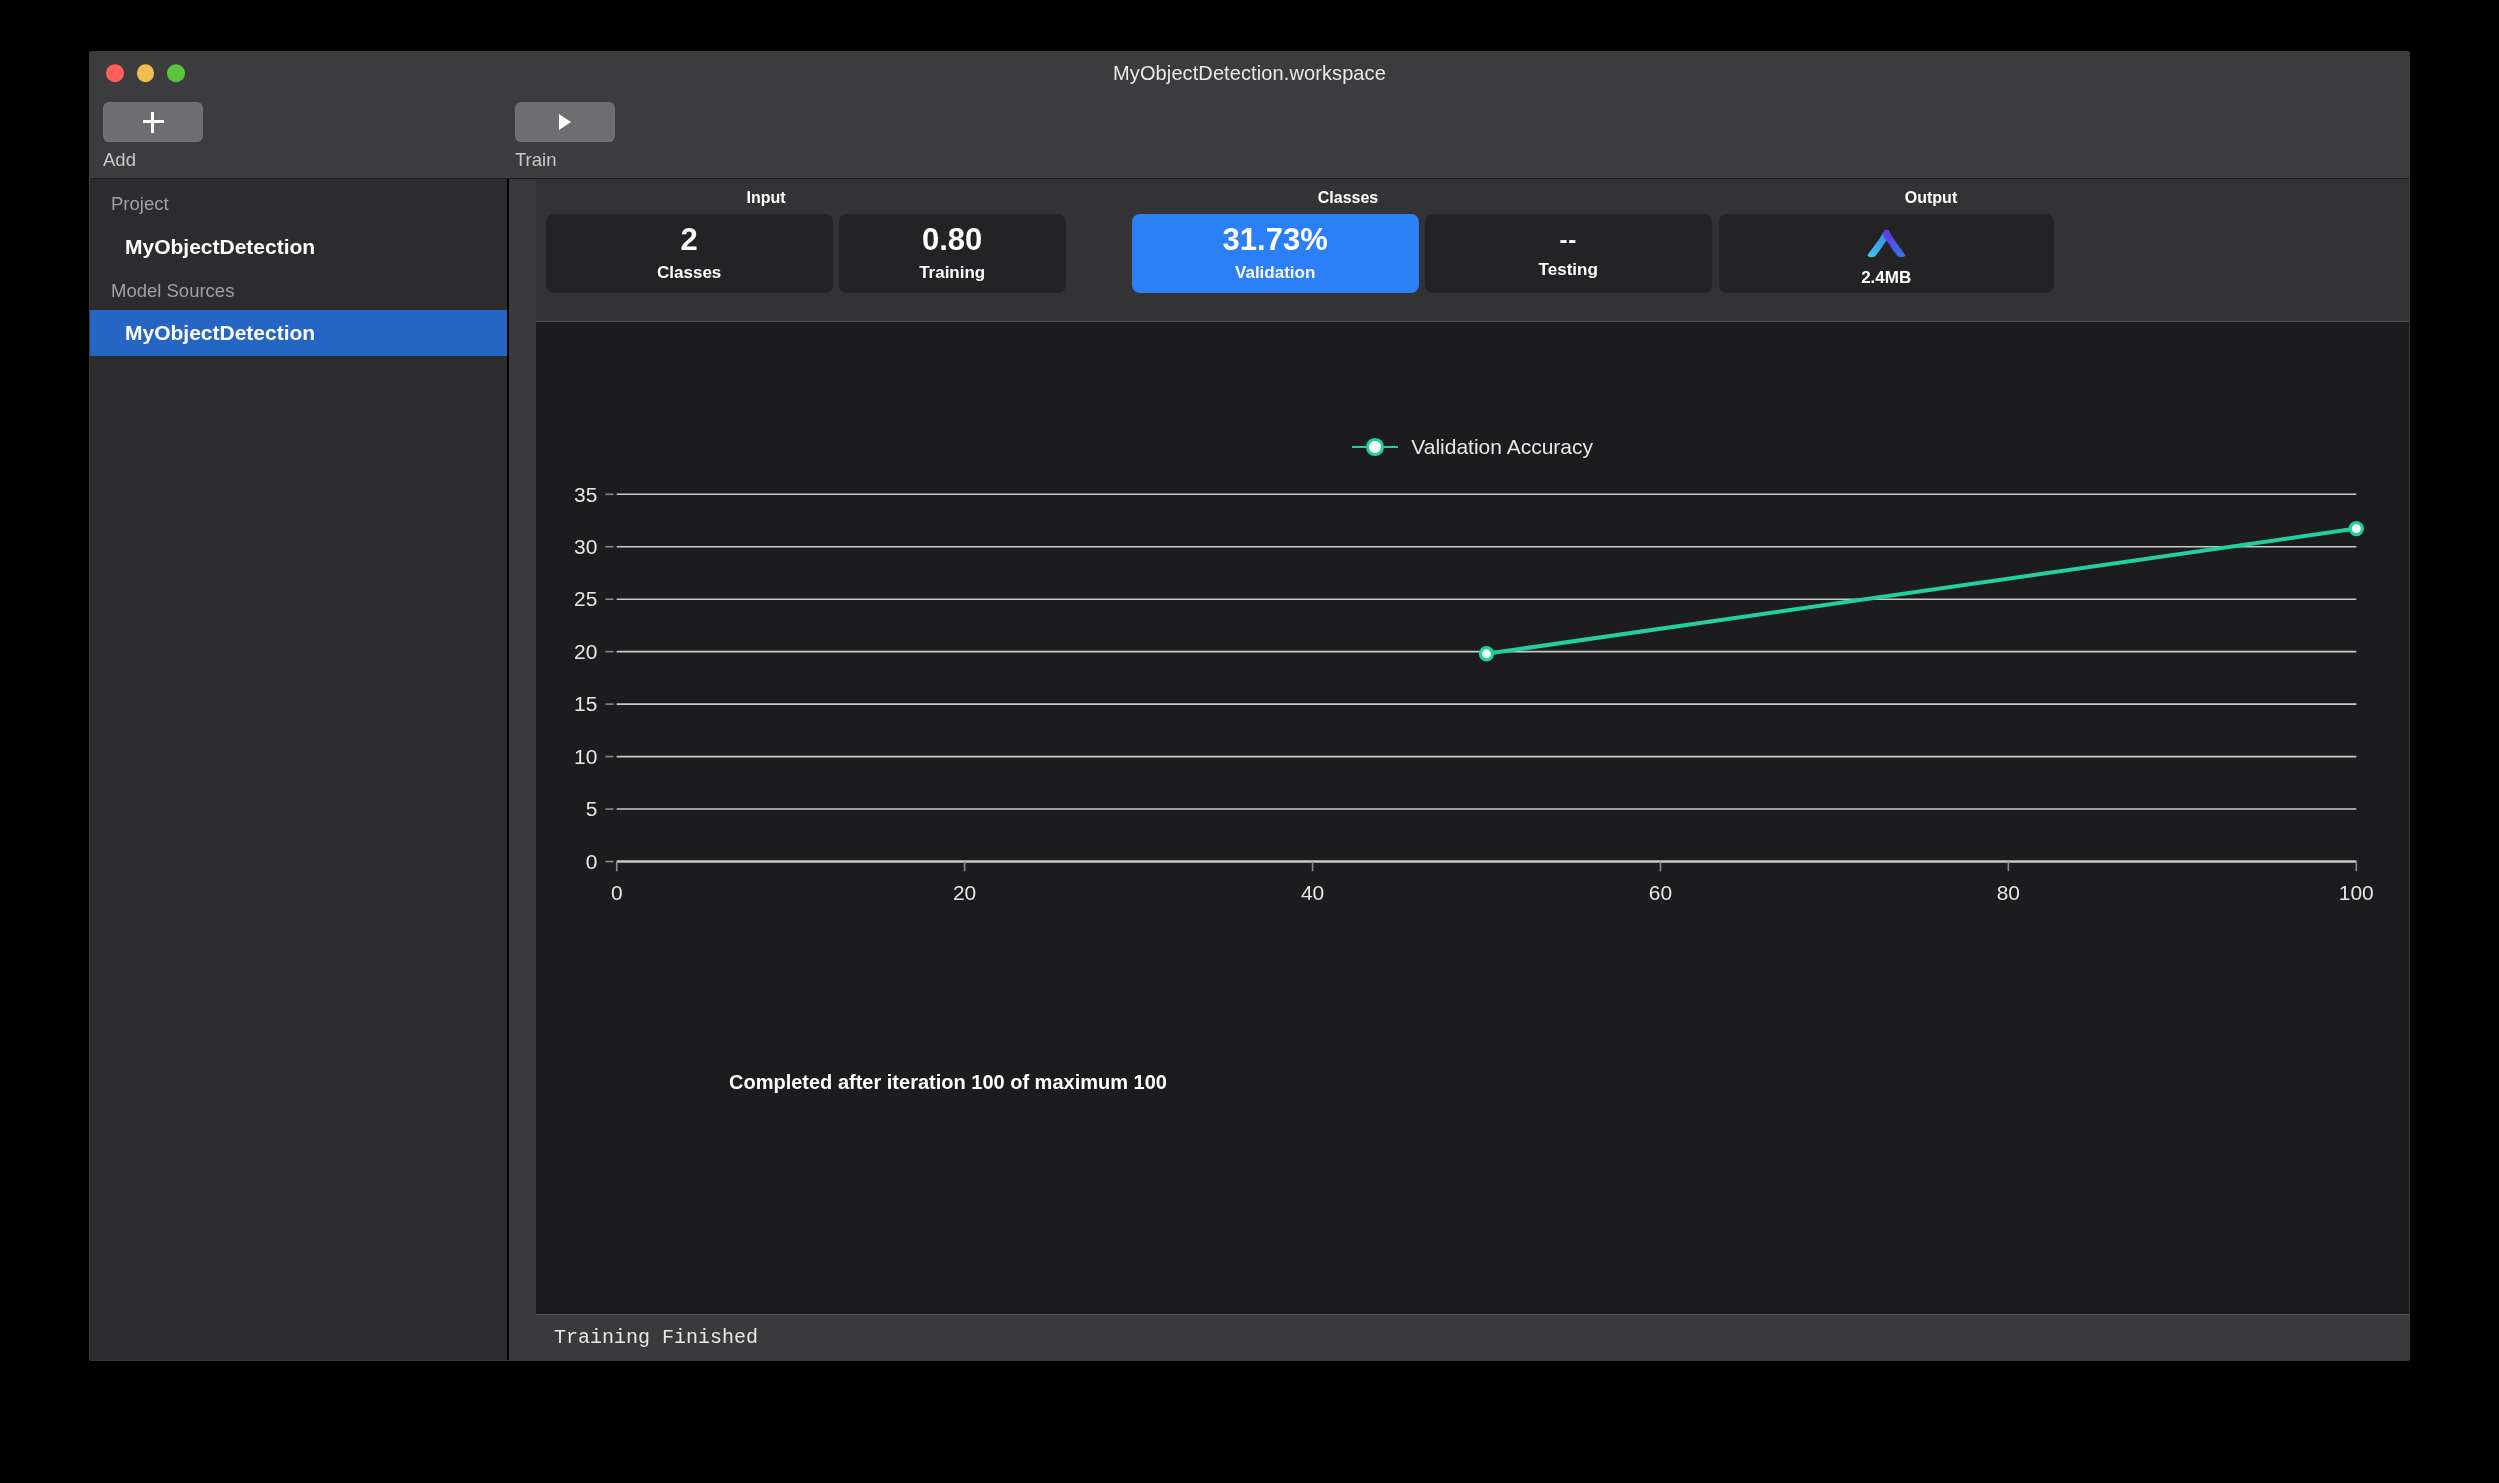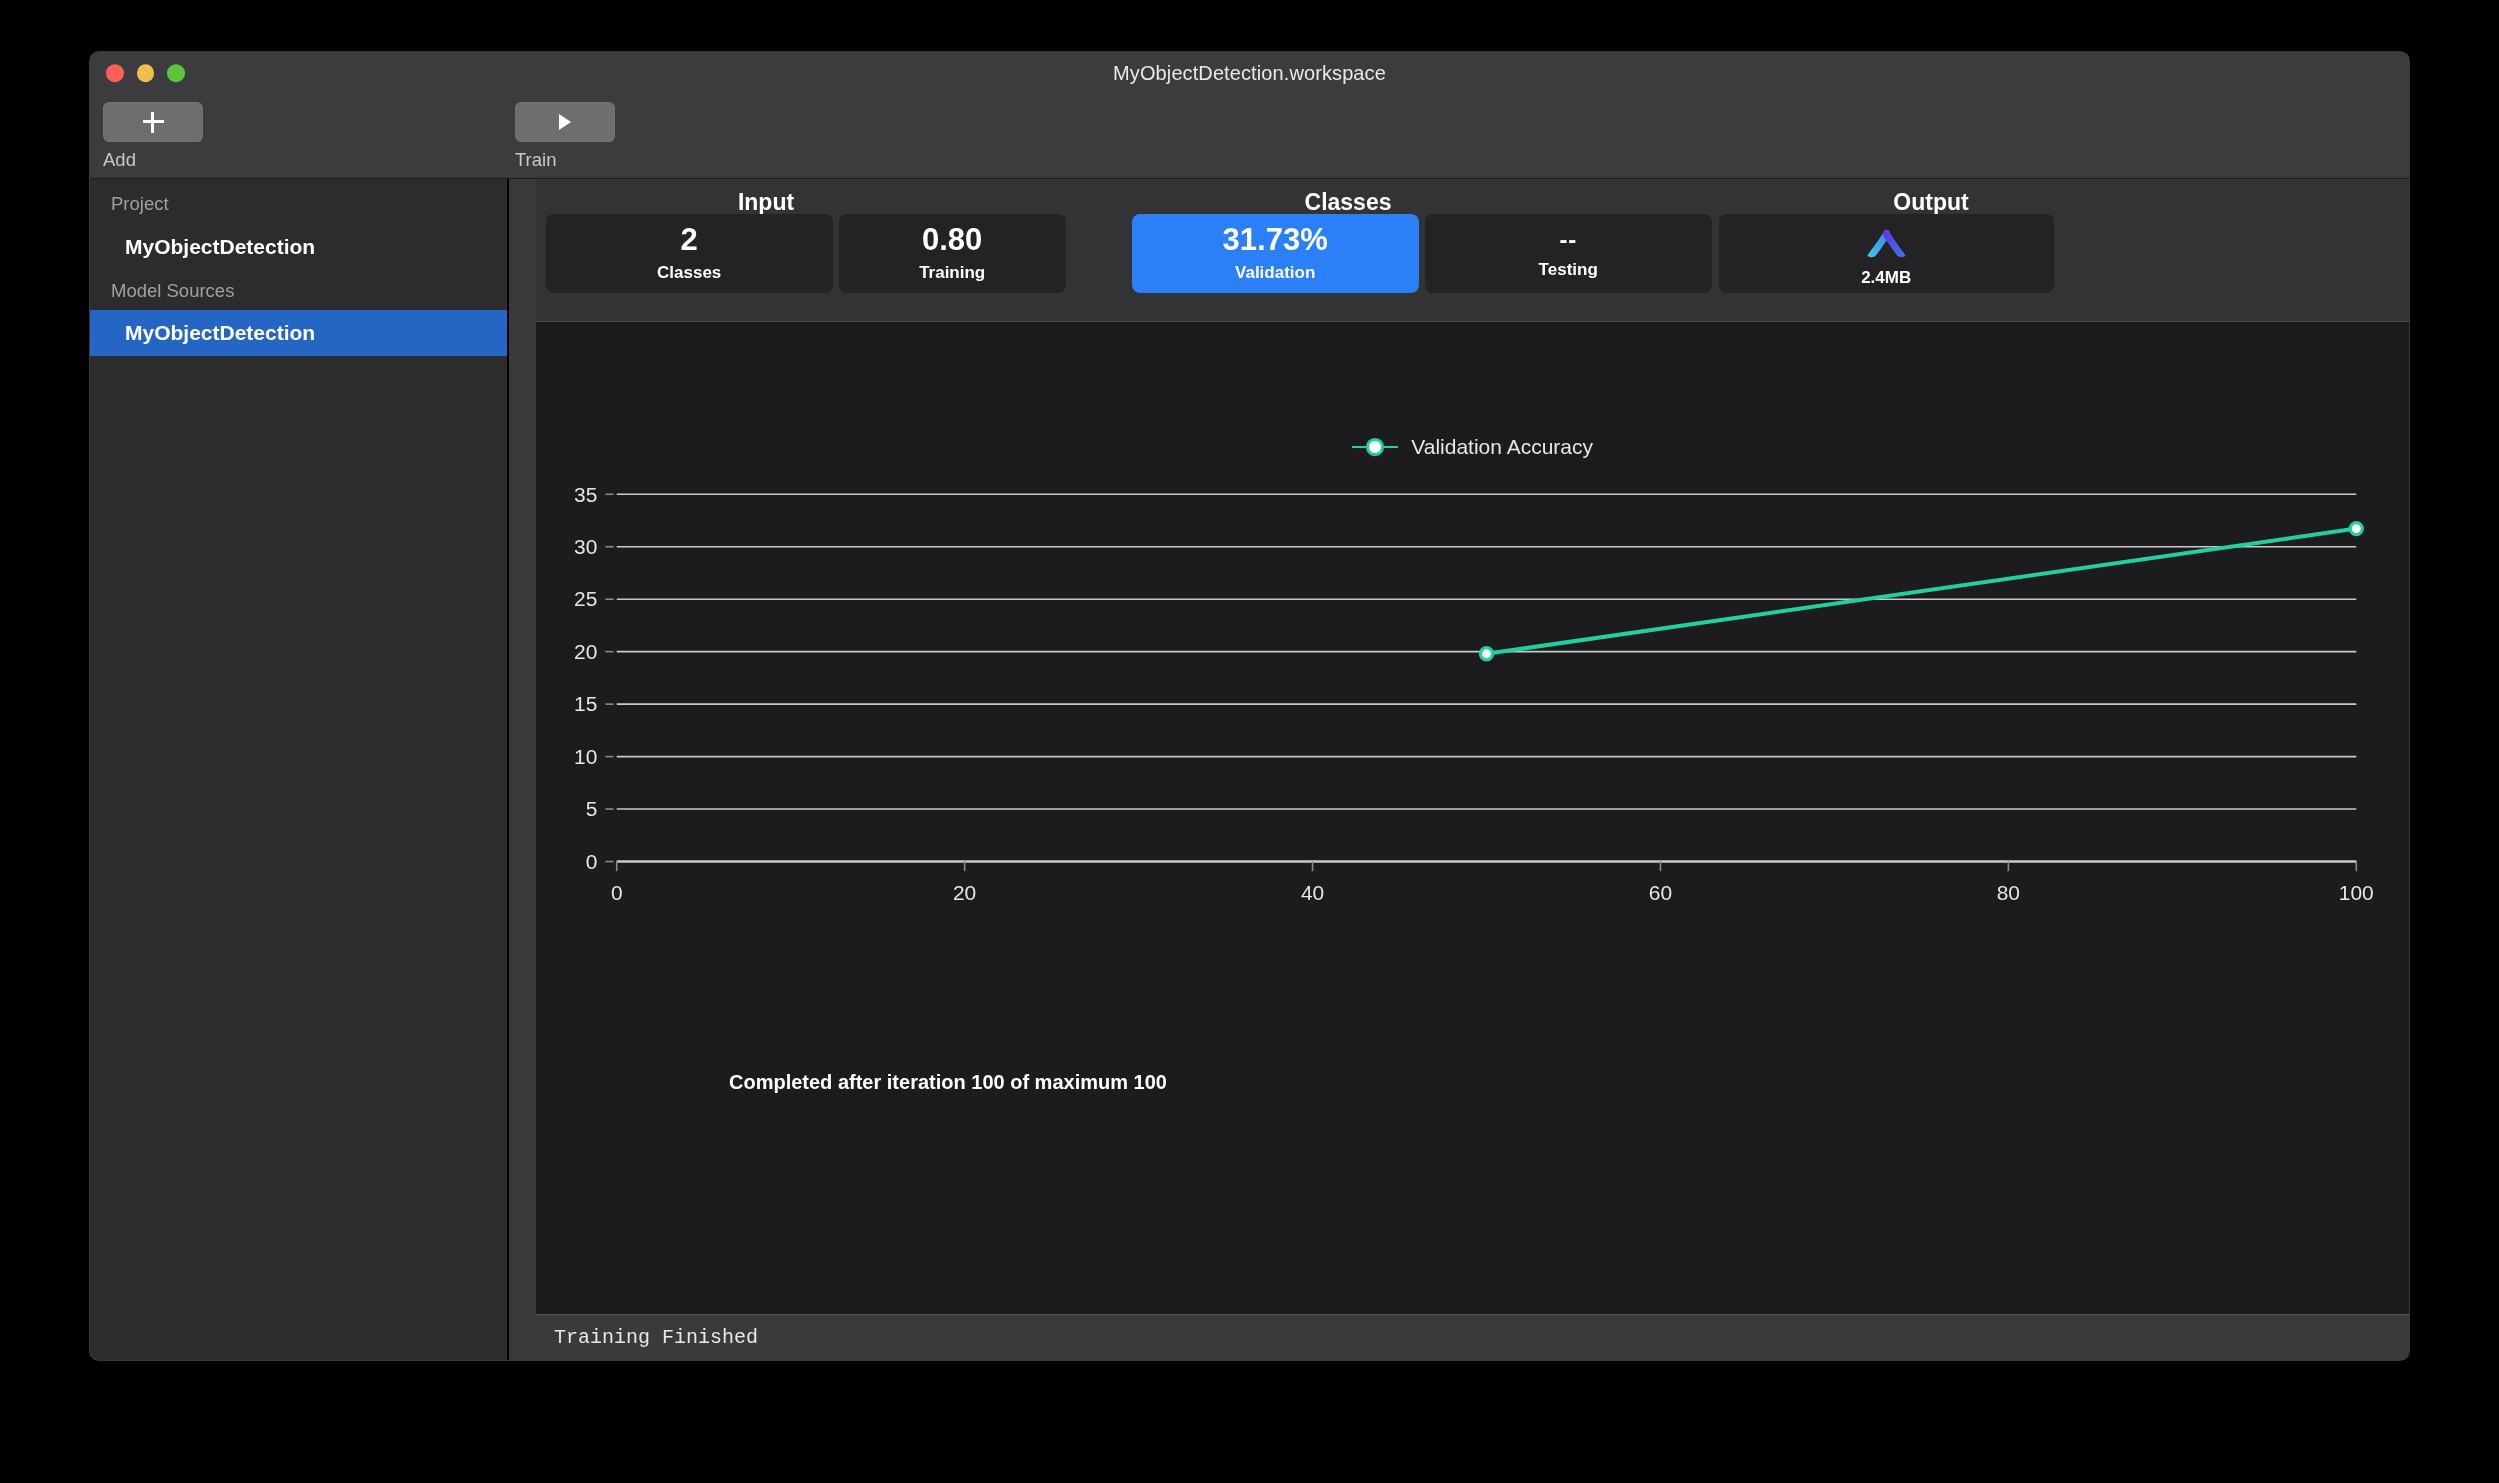--- a/index.html
+++ b/index.html
@@ -16,21 +16,21 @@
   }
 
   
   .window {
     position: absolute;
     left: 90px;
     top: 52px;
     width: 2319px;
     height: 1308px;
     background: #3a3a3c;
-    border-radius: 9px;
+    border-radius: 1px;
     box-shadow: 0 0 0 0.8px #4a4a4c;
     overflow: hidden;
     display: flex;
     flex-direction: column;
   }
 
   
   .titlebar {
     position: relative;
     height: 42px;
@@ -164,21 +164,21 @@
     position: relative;
   }
   .group-titles {
     position: relative;
     height: 35px;
   }
   .group-title {
     position: absolute;
     top: 9.7px;
     color: #ffffff;
-    font-size: 23px;
+    font-size: 16px;
     font-weight: bold;
     transform: translateX(-50%);
   }
   .cards {
     position: relative;
     height: 95px;
     margin: 0 9.7px;
   }
   .card {
     position: absolute;

